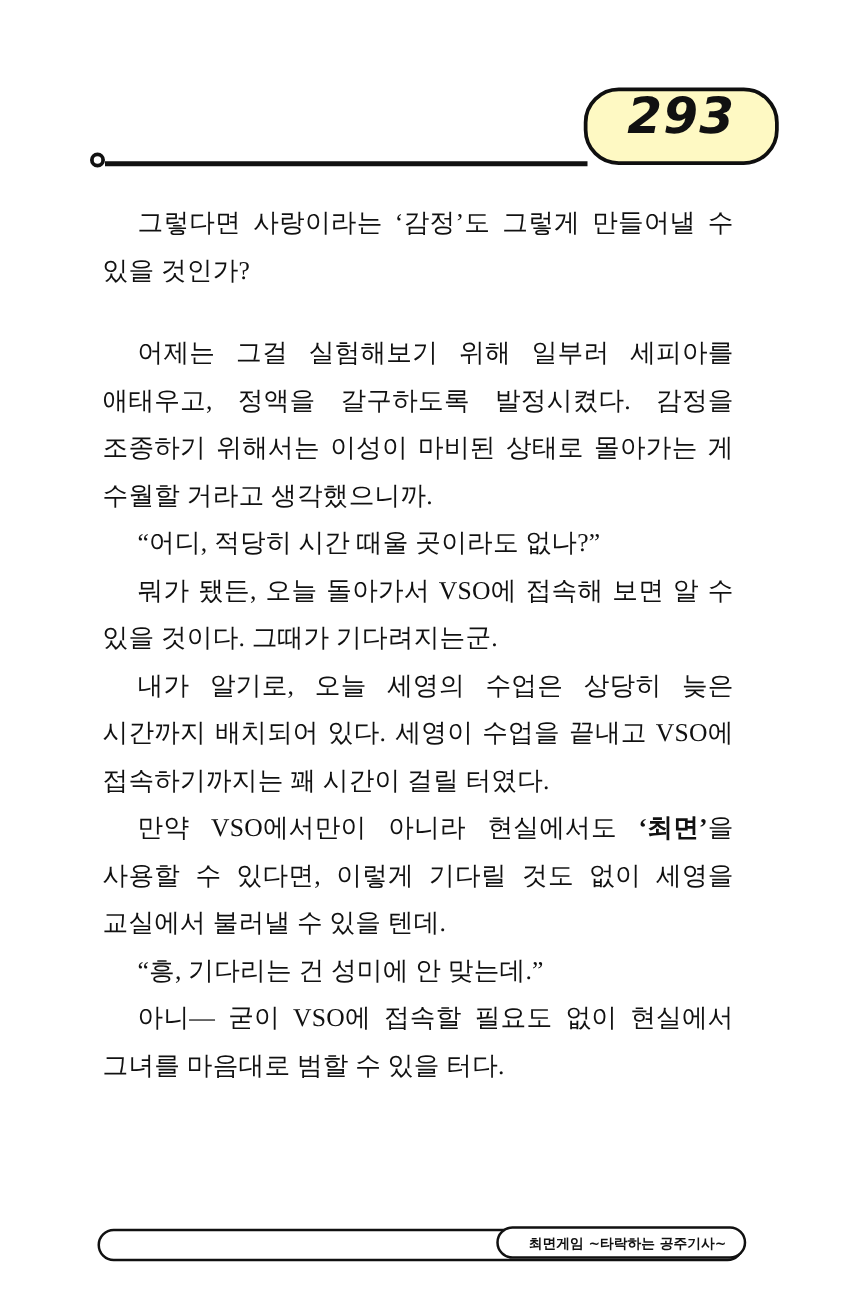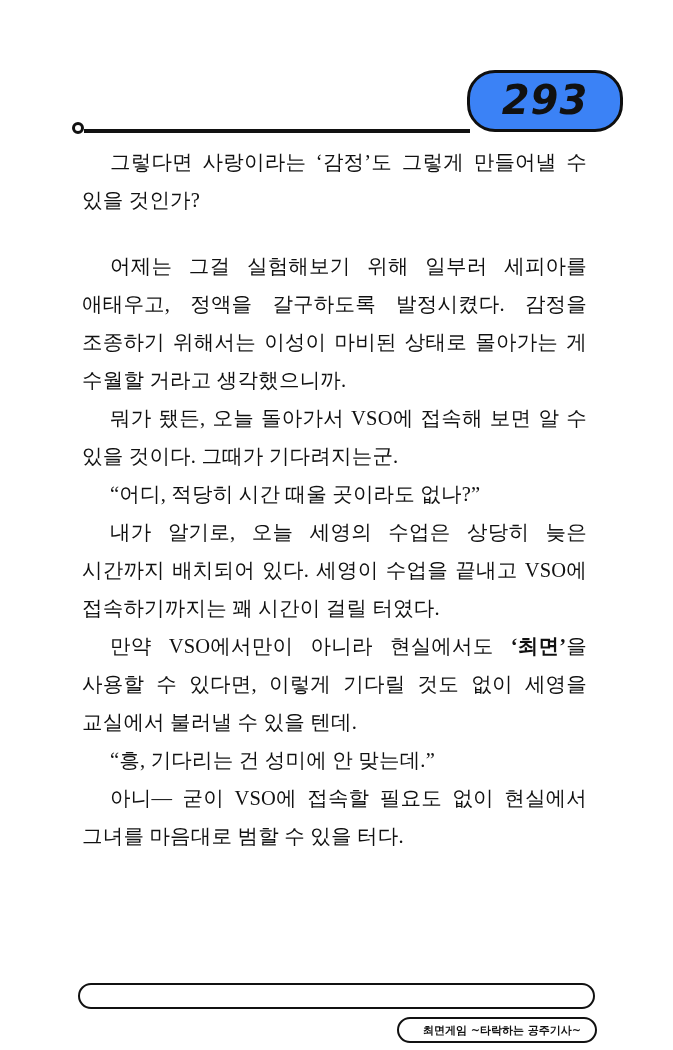--- a/index.html
+++ b/index.html
@@ -33,23 +33,23 @@
   }
 
   .page-number-badge {
     position: absolute;
     right: 50px;
     top: 0;
     width: 150px;
     height: 56px;
     border: 3px solid #0f0f0f;
     border-radius: 28px;
-    background: #3b82f6;
+    background: #fef9c3;
     display: flex;
-    align-items: center;
+    align-items: flex-start;
     justify-content: center;
   }
 
   .page-number-text {
     font-family: "DejaVu Sans", sans-serif;
     font-weight: bold;
     font-style: italic;
     font-size: 40px;
     letter-spacing: 1px;
     color: #111111;
@@ -76,21 +76,21 @@
     border: 3px solid #111111;
     border-radius: 50%;
     background: #ffffff;
     box-sizing: border-box;
   }
 
   
   .content {
     position: absolute;
     left: 82px;
-    top: 143px;
+    top: 160px;
     width: 505px;
   }
 
   .para {
     font-size: 20.5px;
     line-height: 38px;
     text-align: justify;
     text-justify: inter-character;
     margin: 0;
     letter-spacing: 0.2px;
@@ -132,21 +132,20 @@
     top: -2px;
     height: 26px;
     padding: 0 14px 0 24px;
     border: 2px solid #111111;
     border-radius: 13px;
     box-sizing: border-box;
     background: #ffffff;
     display: flex;
     align-items: center;
     justify-content: center;
-    margin-top: 36px;
   }
 
   .footer-title {
     font-family: "DejaVu Sans", sans-serif;
     font-size: 11px;
     font-weight: bold;
     color: #111111;
     white-space: nowrap;
     line-height: 1;
   }
@@ -164,23 +163,23 @@
     </div>
   </div>
 
   <div class="content">
 
     <p class="para indent">그렇다면 사랑이라는 ‘감정’도 그렇게 만들어낼 수 있을 것인가?</p>
 
     <p class="para indent gap-lg">어제는 그걸 실험해보기 위해 일부러 세피아를 애태우고, 정액을 갈구하도록 발정시켰다. 감정을 조종하기 위해서는 이성이 마비된 상태로 몰아가는 게 수월할 거라고 생각했으니까.</p>
 
 
+    <p class="para indent">“어디, 적당히 시간 때울 곳이라도 없나?”</p>
+
     <p class="para indent">뭐가 됐든, 오늘 돌아가서 VSO에 접속해 보면 알 수 있을 것이다. 그때가 기다려지는군.</p>
-
-    <p class="para indent">“어디, 적당히 시간 때울 곳이라도 없나?”</p>
 
     <p class="para indent">내가 알기로, 오늘 세영의 수업은 상당히 늦은 시간까지 배치되어 있다. 세영이 수업을 끝내고 VSO에 접속하기까지는 꽤 시간이 걸릴 터였다.</p>
 
     <p class="para indent"><span>만약 VSO에서만이 아니라 현실에서도 </span><span class="bold-term">‘최면’</span><span>을 사용할 수 있다면, 이렇게 기다릴 것도 없이 세영을 교실에서 불러낼 수 있을 텐데.</span></p>
 
     <p class="para indent">“흥, 기다리는 건 성미에 안 맞는데.”</p>
 
     <p class="para indent">아니— 굳이 VSO에 접속할 필요도 없이 현실에서 그녀를 마음대로 범할 수 있을 터다.</p>
 
 

